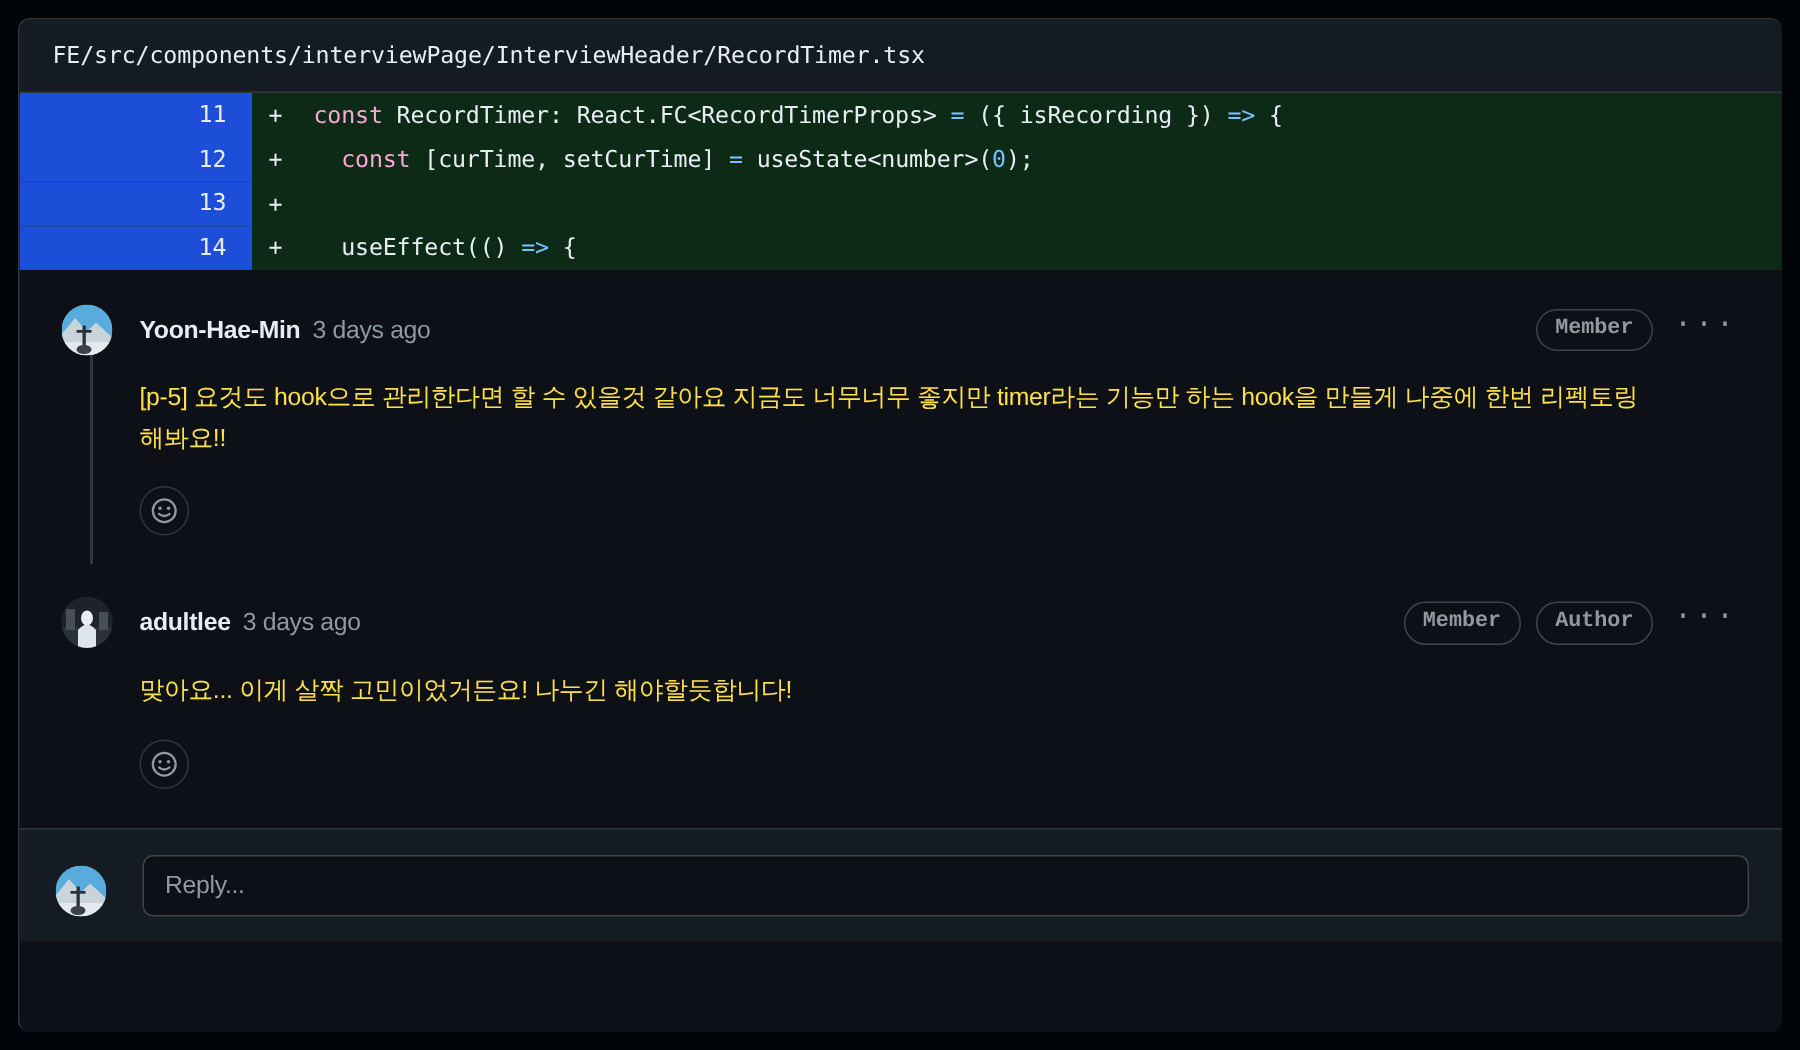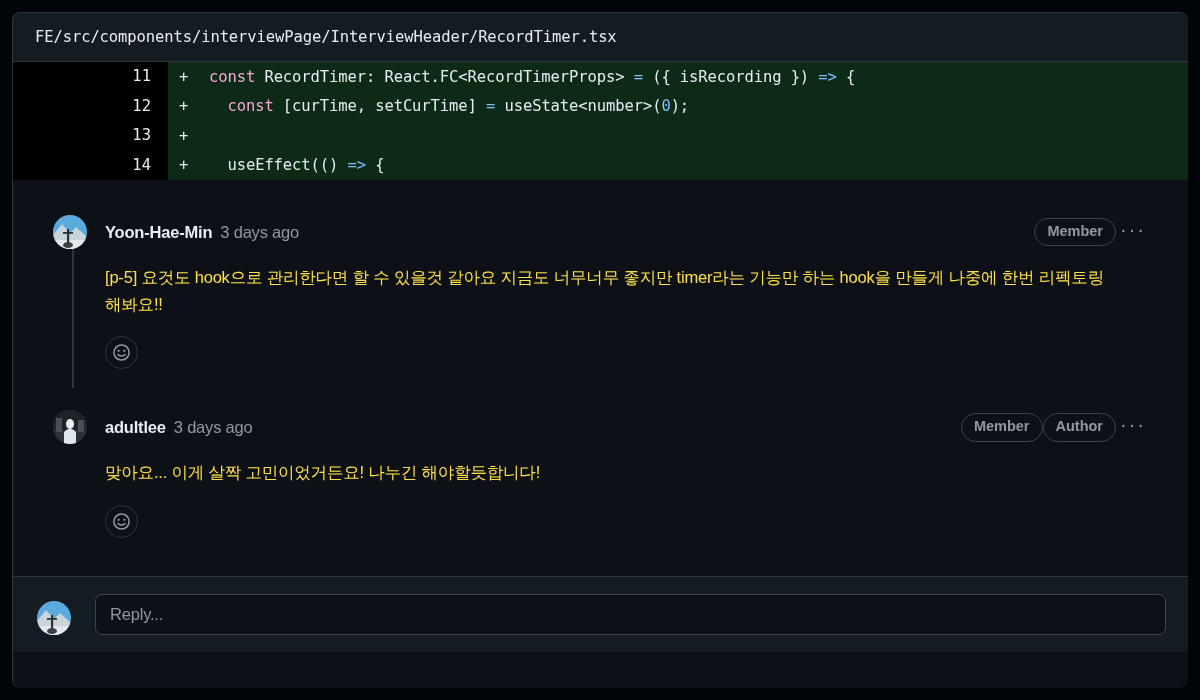--- a/index.html
+++ b/index.html
@@ -59,21 +59,21 @@
     display: flex;
     align-items: center;
     height: 29.5px;
     background: #0d2a16;
   }
   .diff-gutter {
     width: 155px;
     min-width: 155px;
     height: 29.5px;
     line-height: 29.5px;
-    background: #000000;
+    background: #1d4ed8;
     color: #e6edf3;
     text-align: right;
     padding-right: 17px;
     font-family: "DejaVu Sans Mono", "Liberation Mono", monospace;
     font-size: 15.5px;
   }
   .diff-marker {
     width: 41px;
     min-width: 41px;
     text-align: left;
@@ -91,21 +91,21 @@
   }
   .tok-key { color: #f9a8d4; }
   .tok-op  { color: #79c0ff; }
   .tok-num { color: #79c0ff; }
   .tok-pln { color: #e6edf3; }
 
   
   .comments {
     position: relative;
     background: #0d1117;
-    padding: 16px;
+    padding: 4px;
   }
 
   .comment {
     position: relative;
     padding: 18px 0 0 0;
   }
 
   .thread-line {
     position: absolute;
     left: 43px;
@@ -142,21 +142,23 @@
     margin-left: 8px;
     font-size: 16.5px;
     color: #9198a1;
     letter-spacing: -0.2px;
   }
 
   .head-right {
     margin-left: auto;
     display: flex;
     align-items: center;
+    gap: 10px;
     padding-right: 22px;
+    font-family: Liberation Mono, monospace;
   }
   .badge {
     border: 1px solid #3d444d;
     border-radius: 20px;
     padding: 4px 12px 5px 12px;
     font-size: 14.5px;
     color: #9198a1;
     font-weight: bold;
     line-height: 1.2;
     white-space: nowrap;

